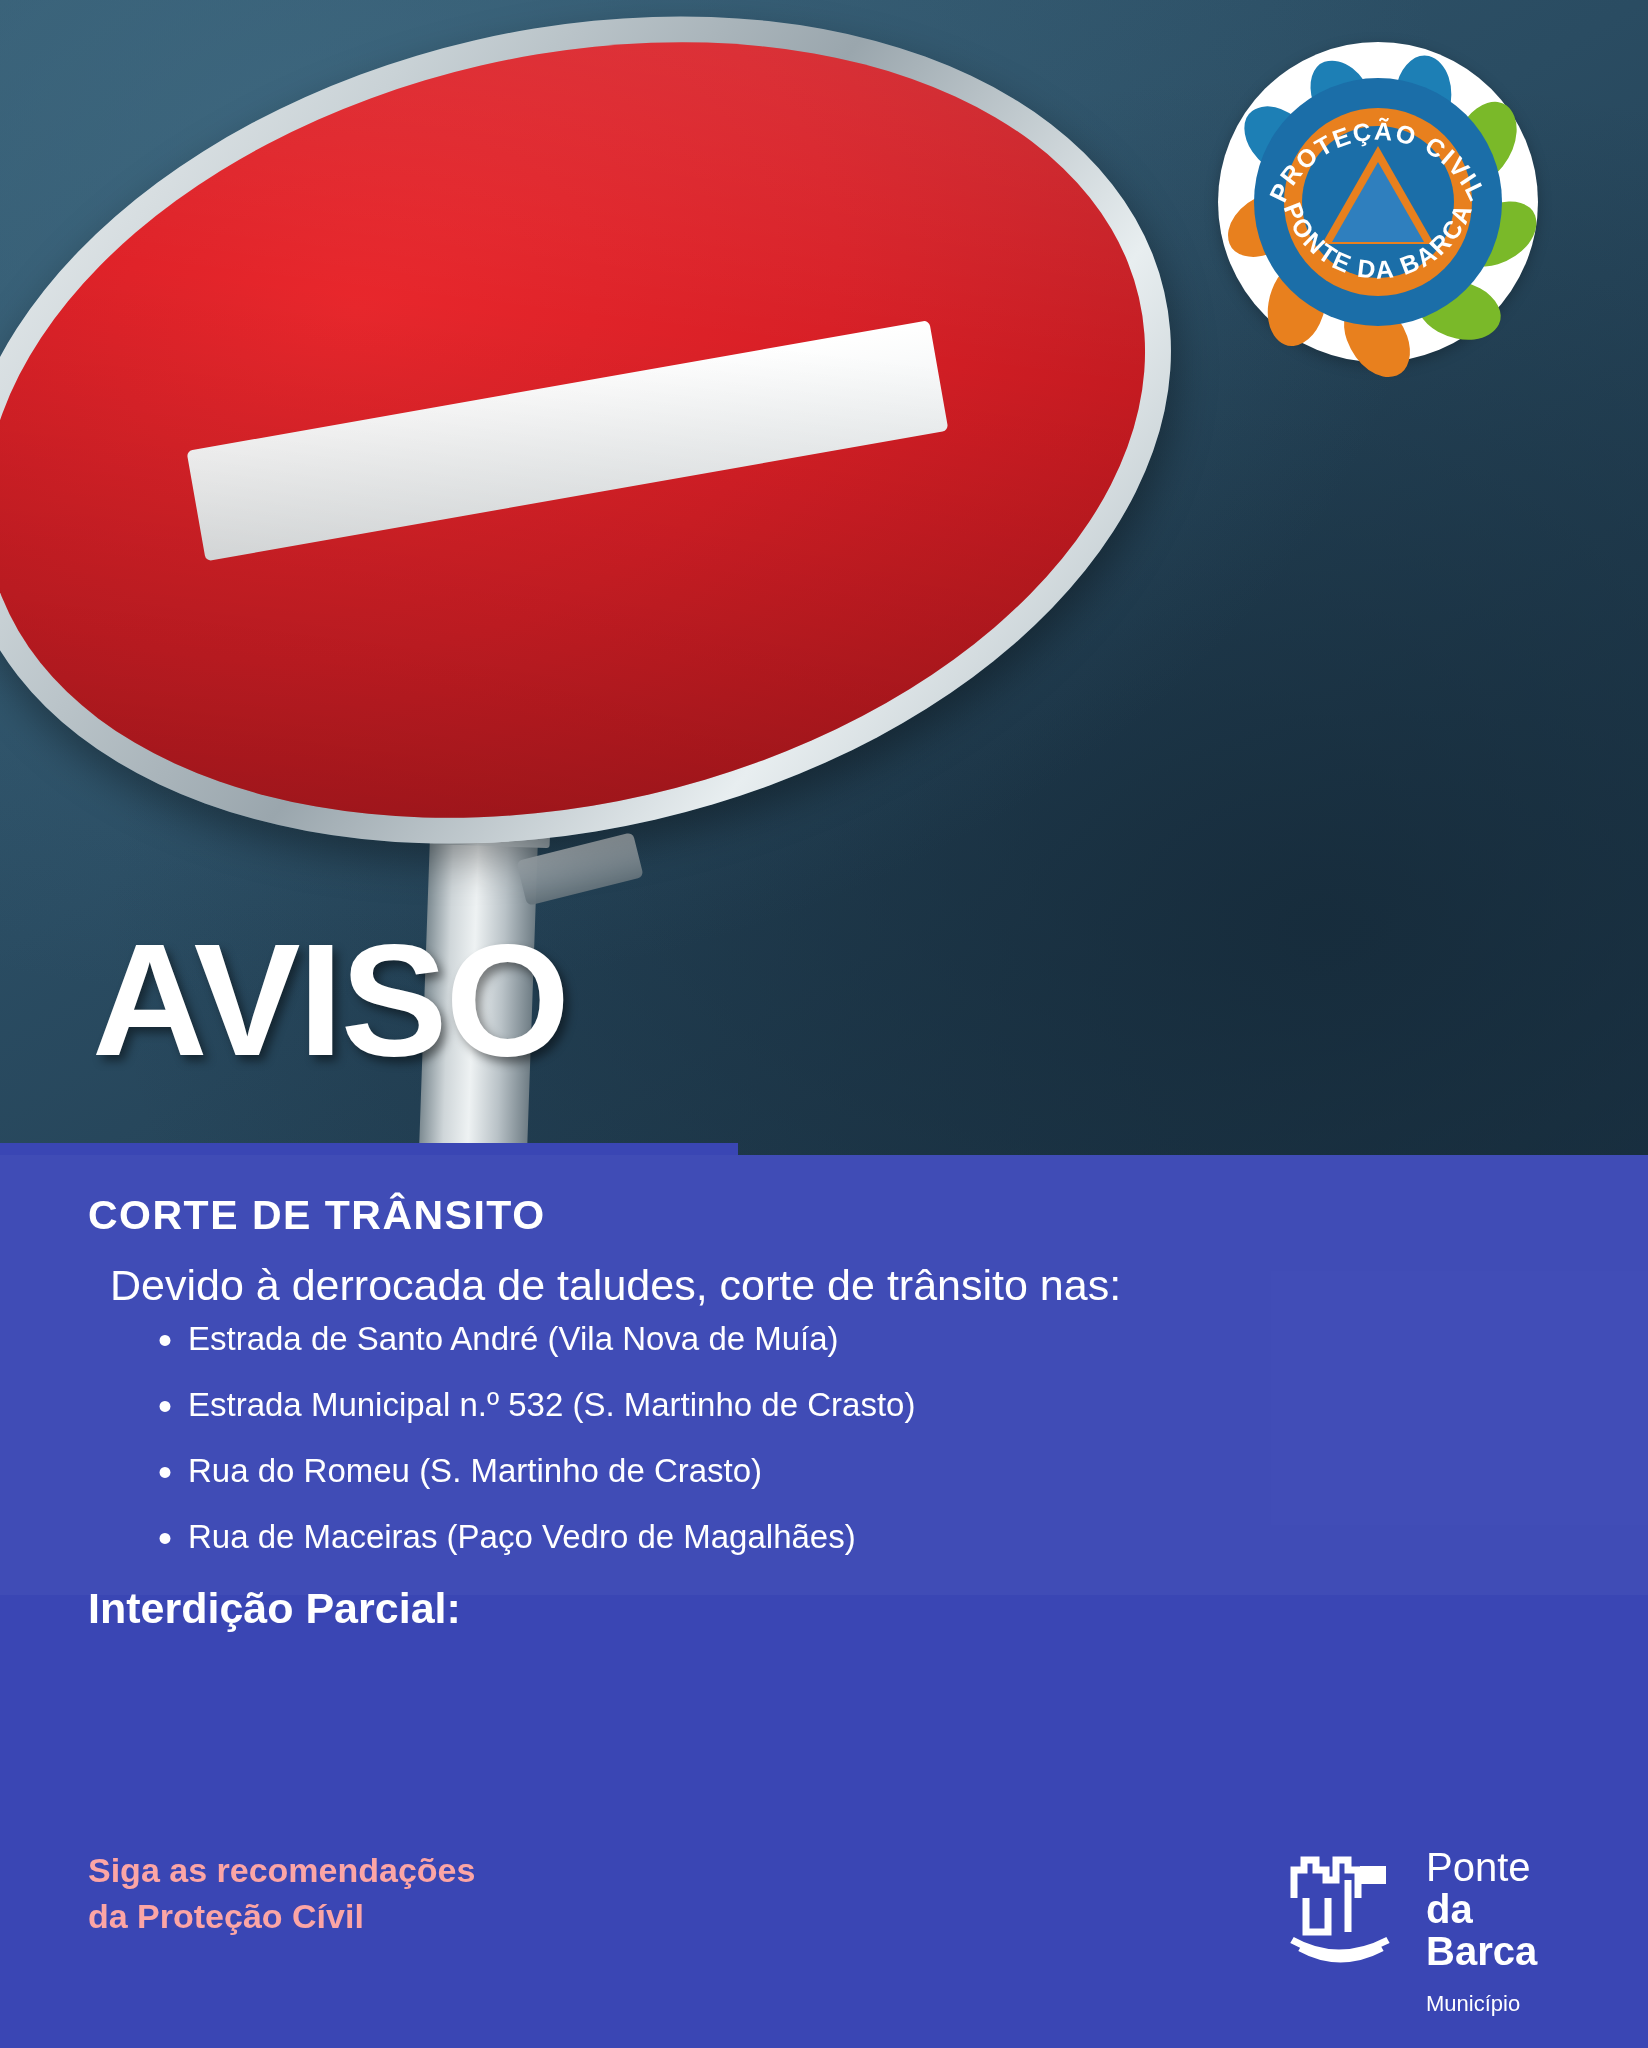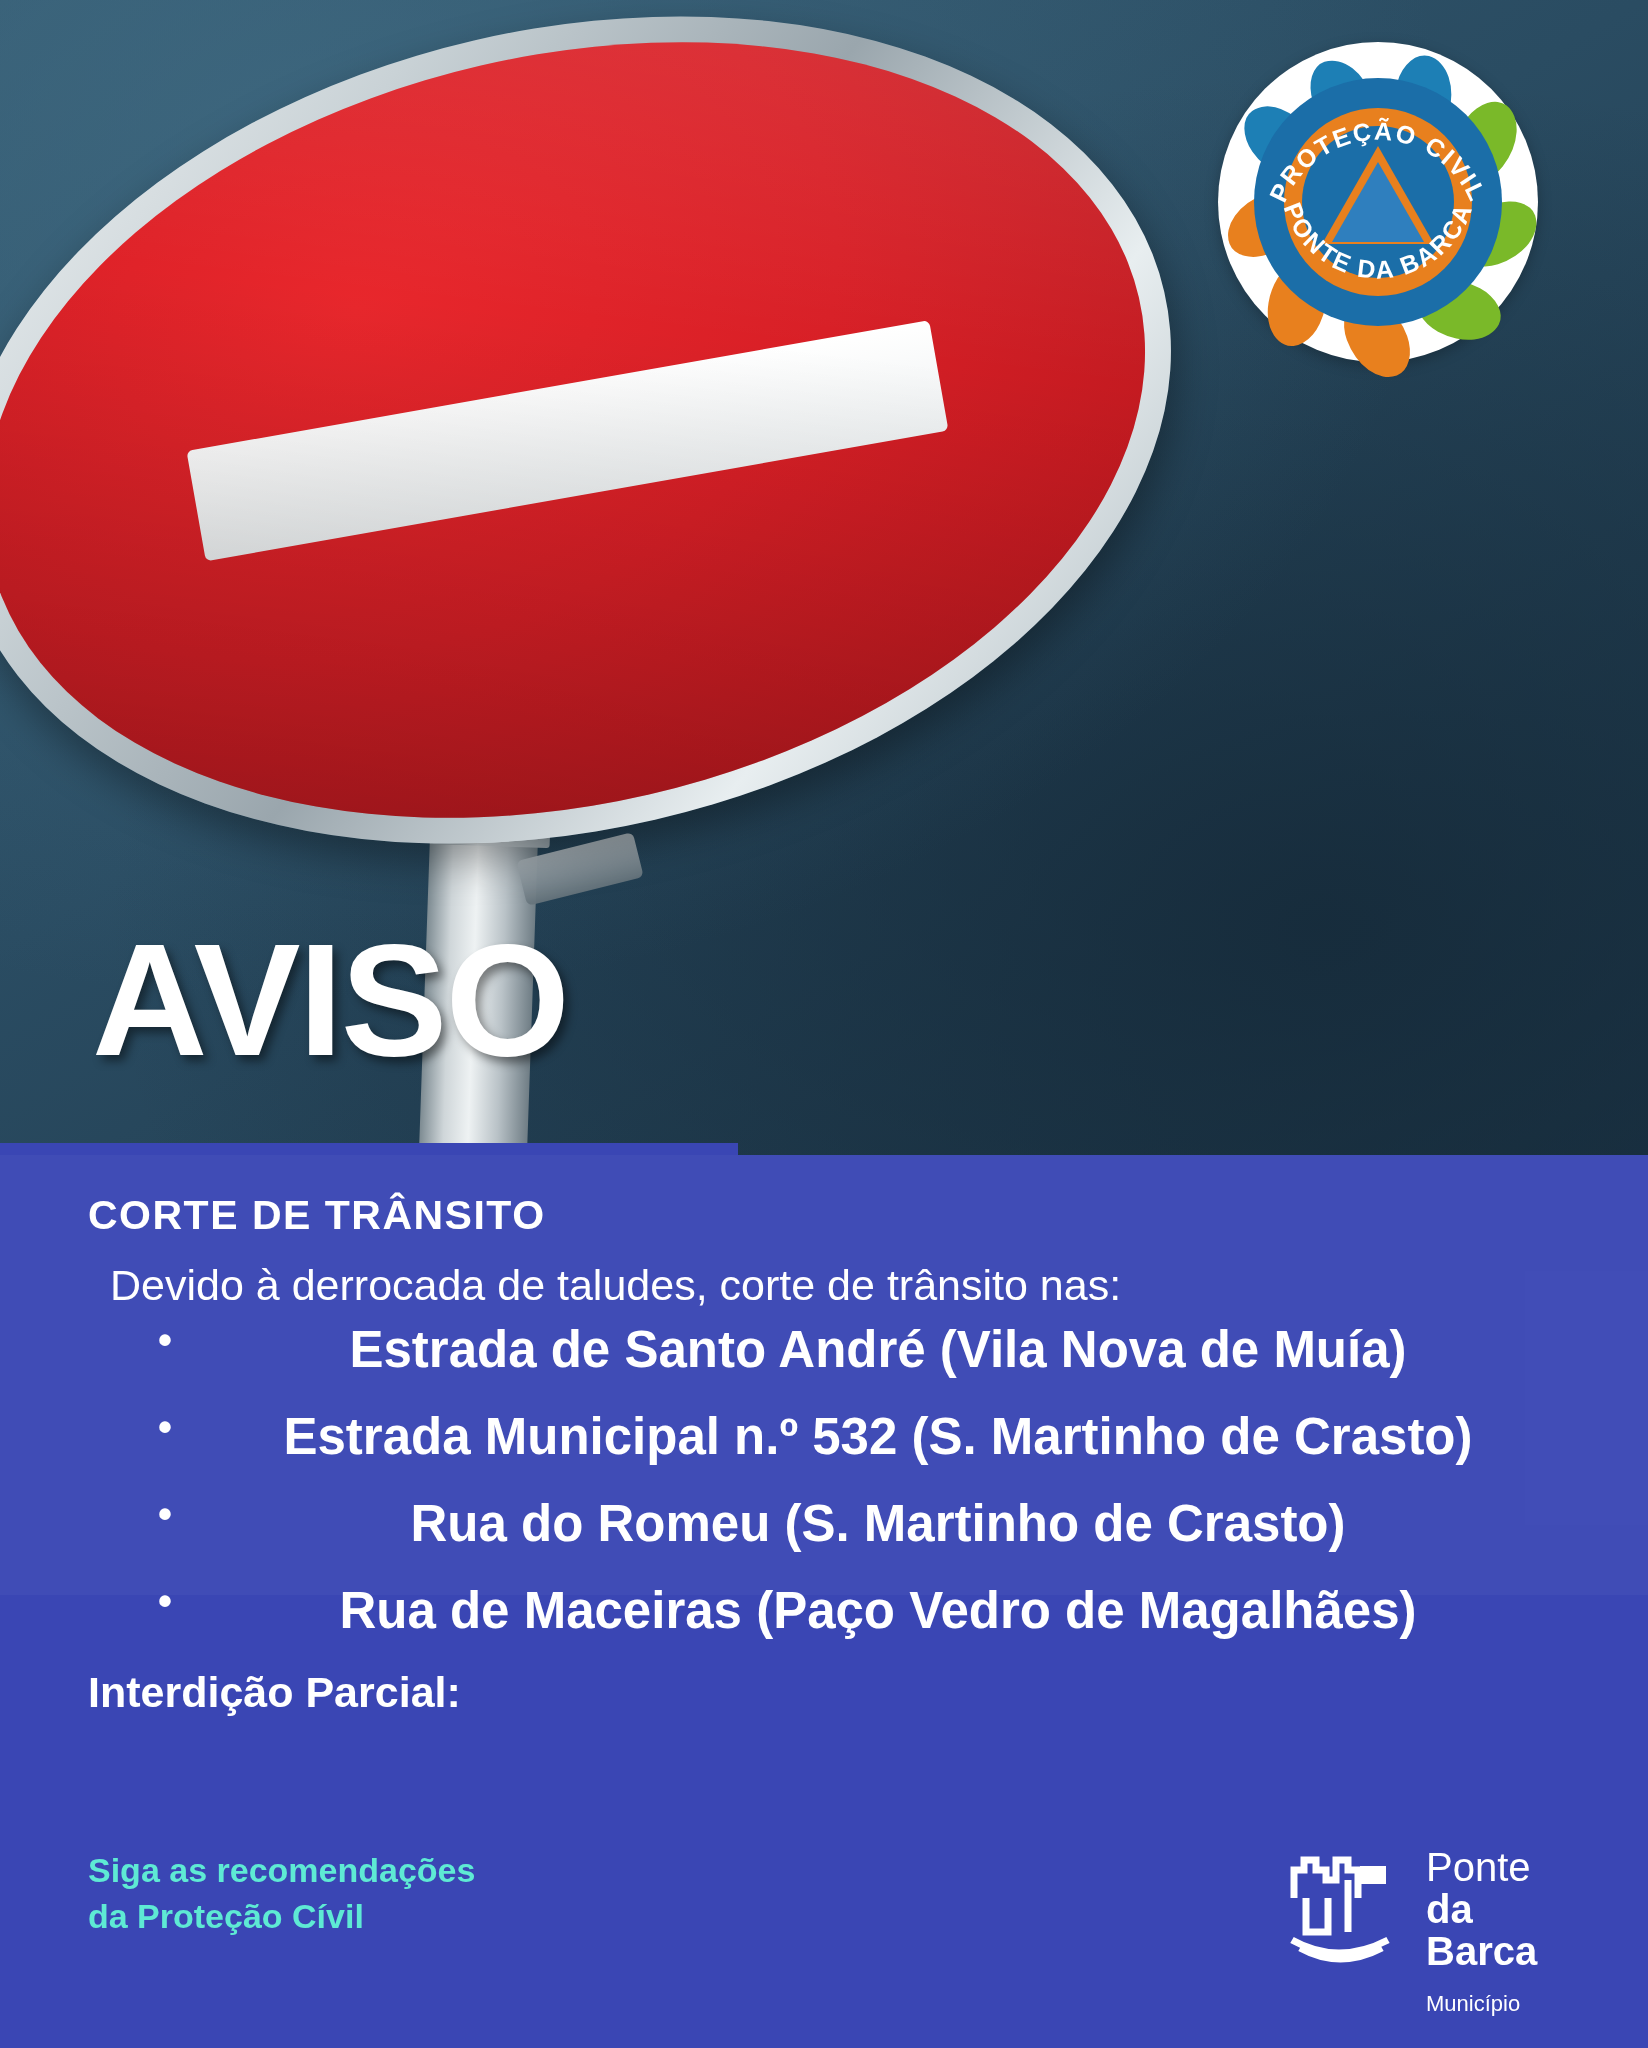--- a/index.html
+++ b/index.html
@@ -235,25 +235,24 @@
     font-size: 43px;
     margin: 0 0 10px 22px;
     font-weight: 300;
   }
   ul.streets {
     list-style: none;
     margin: 0;
     padding: 0 0 0 100px;
   }
   ul.streets li {
-    font-size: 51px;
+    font-size: 33px;
     margin: 0 0 28px 0;
     position: relative;
-    font-weight: 700;
-    text-align: center;
+    font-weight: 400;
   }
   ul.streets li::before {
     content: "•";
     position: absolute;
     left: -30px;
     top: -2px;
     font-size: 40px;
   }
   .subheading {
     font-size: 43px;
@@ -261,21 +260,21 @@
     margin: 2px 0 16px 0;
   }
 
   
   .footer-text {
     position: absolute;
     left: 88px;
     top: 1848px;
     font-size: 34px;
     font-weight: bold;
-    color: #5eead4;
+    color: #fca5a5;
     line-height: 1.35;
   }
   .muni-logo {
     position: absolute;
     right: 92px;
     top: 1834px;
     width: 420px;
     height: 150px;
     color: #ffffff;
   }

